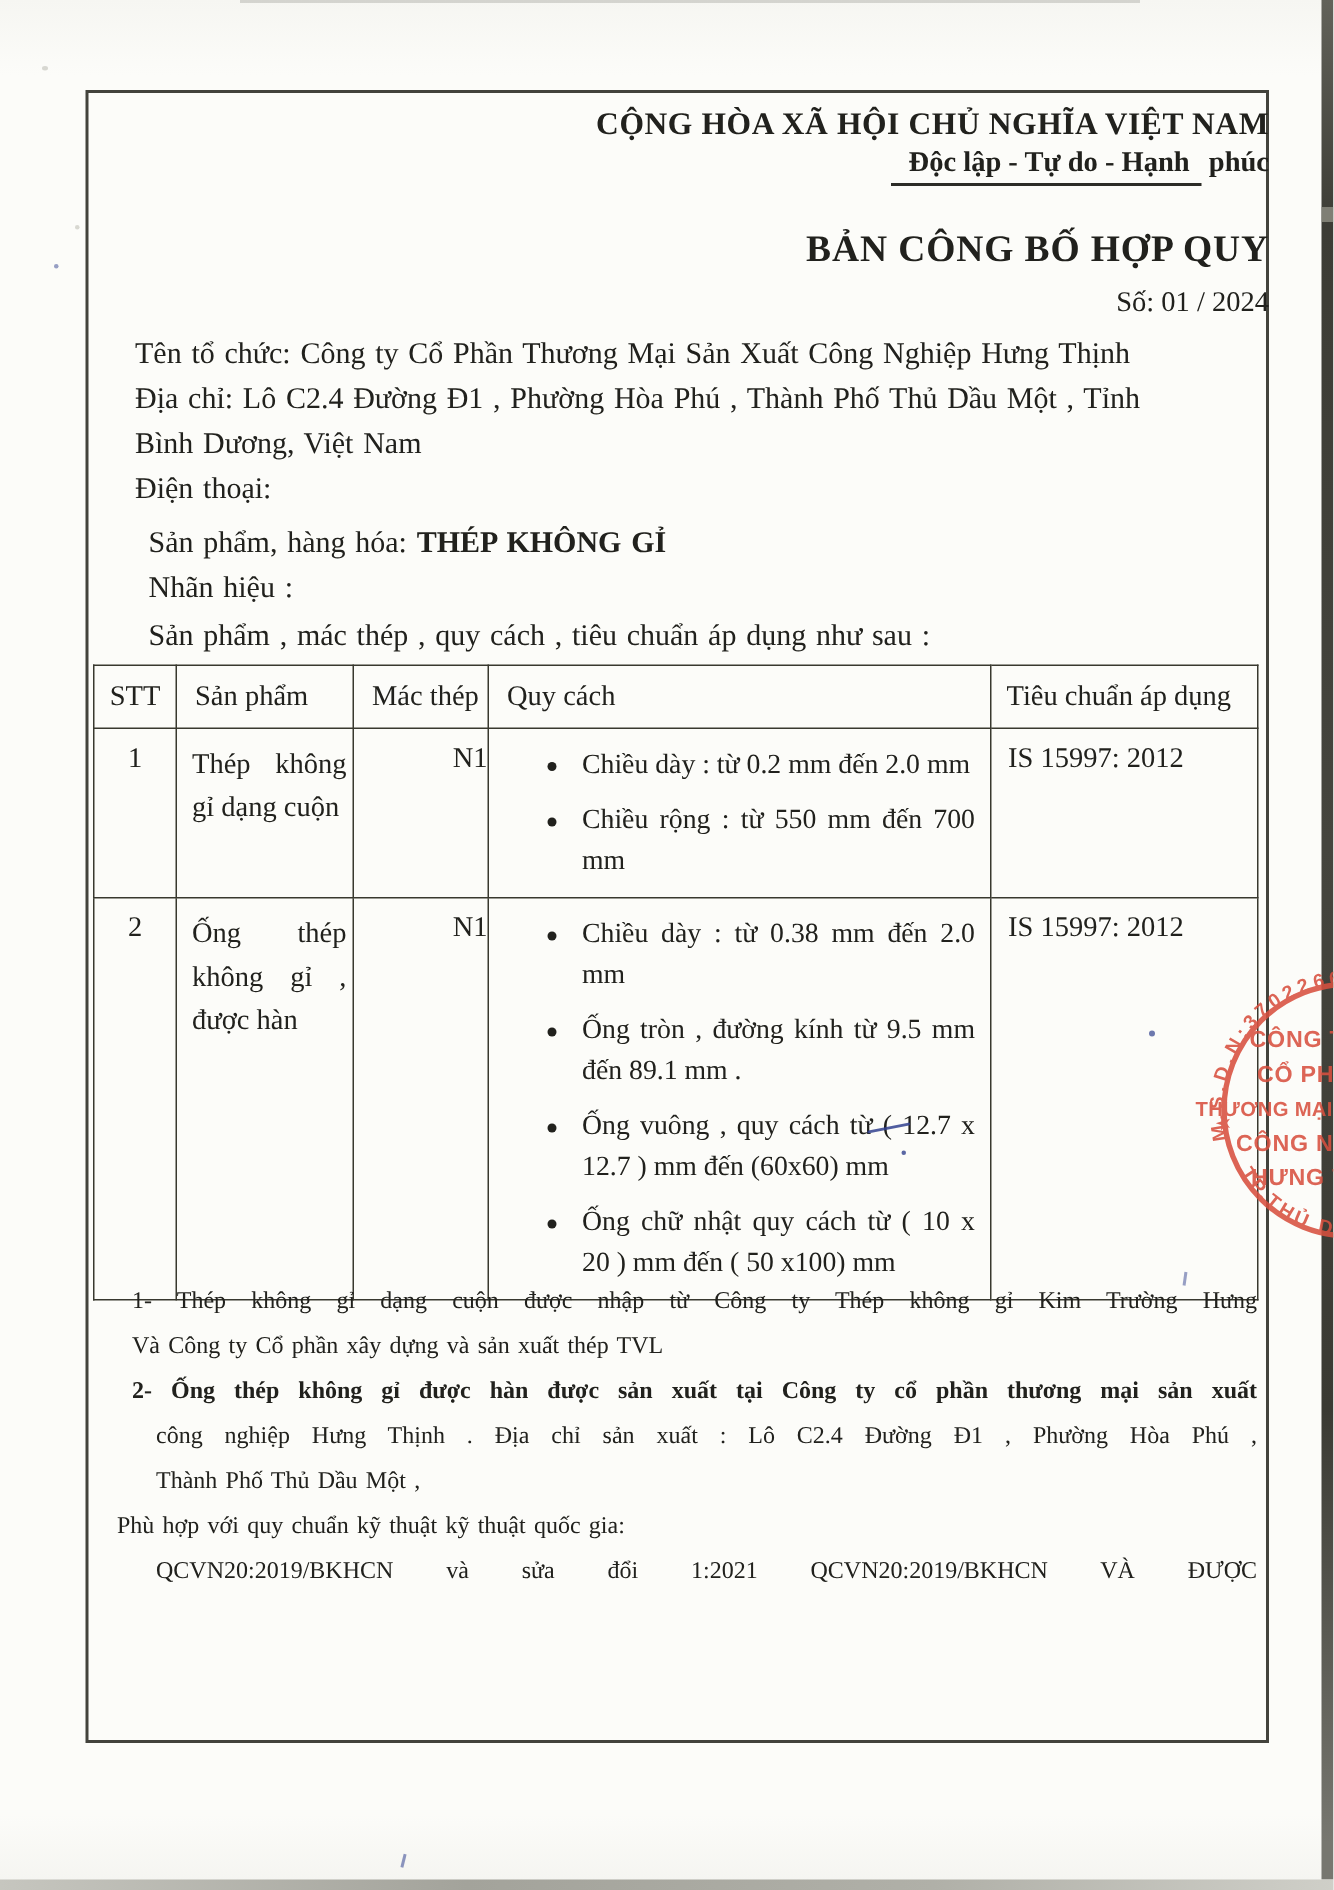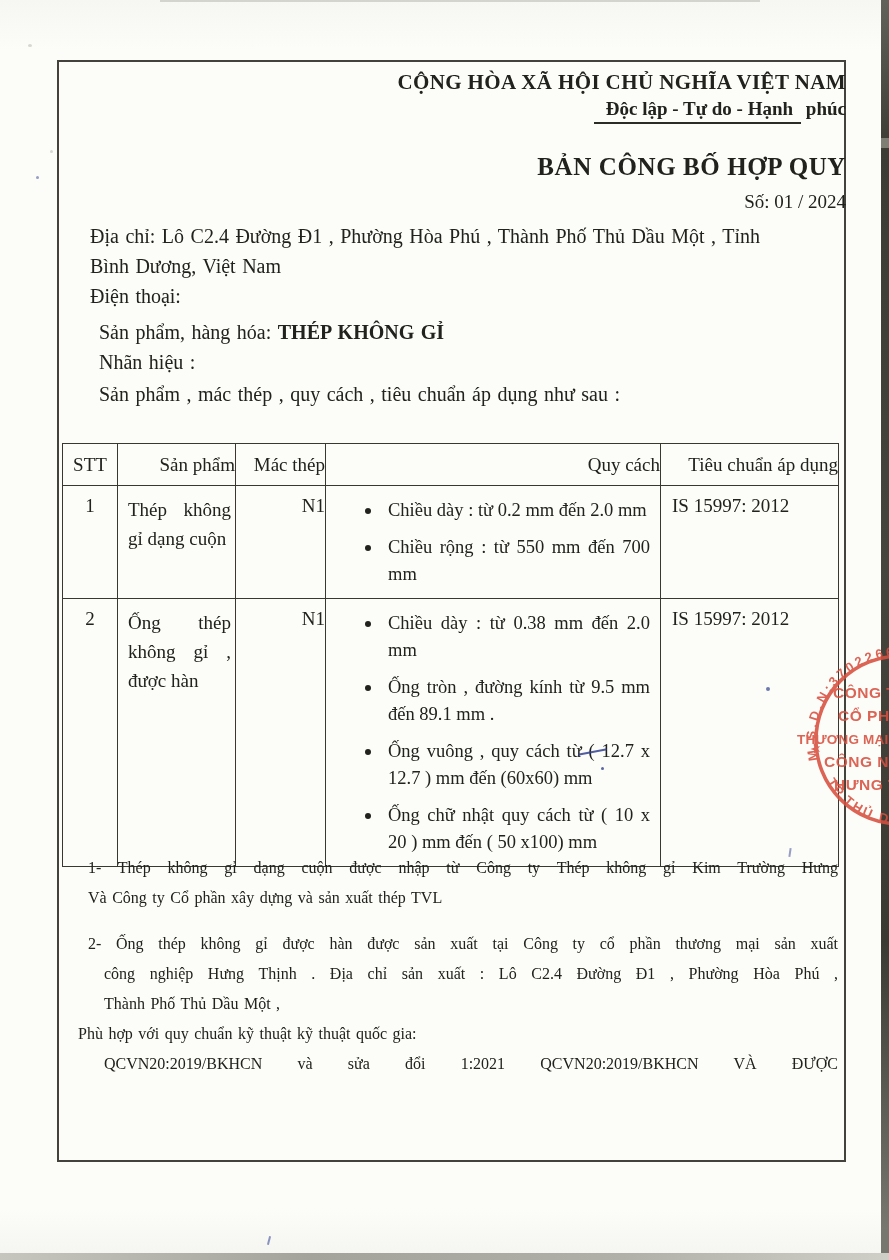--- a/index.html
+++ b/index.html
@@ -37,21 +37,21 @@
   .info .ln { line-height:30px; white-space:nowrap; }
   .info .indent { margin-left:9px; }
   .gap-top { margin-top:6px; }
   .bold { font-weight:bold; }
 
   
   .tblwrap { position:absolute; left:62px; top:443px; }
   table { border-collapse:collapse; table-layout:fixed; width:776px; }
   td,th { border:1.4px solid #38382f; font-weight:normal; font-size:19px; }
   tr.hdr { height:42px; }
-  tr.hdr th { vertical-align:middle; text-align:right; padding-left:12px; }
+  tr.hdr th { vertical-align:middle; text-align:left; padding-left:12px; }
   tr.hdr th.c { text-align:center; padding-left:0; }
   tr.r1 { height:95px; }
   tr.r2 { height:236px; }
   td { vertical-align:top; }
   td.stt { text-align:center; padding-top:9px; }
   td.prod { padding:9px 4px 0 10px; text-align:justify; font-size:19px; line-height:29px; }
   td.grade { text-align:right; padding-top:9px; }
   td.specs { padding:0 10px 0 0; }
   td.std { padding:9px 4px 0 11px; }
   .specs ul { list-style:none; margin:11px 0 0 0; }
@@ -60,21 +60,21 @@
   .specs li::before { content:""; position:absolute; left:39px; top:11px;
     width:6px; height:6px; border-radius:50%; background:#21211d; }
 
   
   .notes { position:absolute; left:62px; top:853px; width:776px; font-size:16px; word-spacing:1.5px; }
   .notes .ln { line-height:30px; }
   .ml1 { margin-left:26px; }
   .ml2 { margin-left:42px; }
   .ml0 { margin-left:16px; }
   .jl { text-align:justify; text-align-last:justify; }
-  .mt4 { margin-top:16px; }
+  .mt4 { margin-top:0;font-weight:bold; }
 
   
   .stamp { position:absolute; left:780px; top:617px; width:220px; height:230px; }
   .stamp text { fill:#d8503f; font-family:"Liberation Sans","DejaVu Sans",sans-serif; font-weight:bold; }
   .stamp .ring { stroke:#d8503f; stroke-width:3.6; fill:none; }
   .stamp { opacity:.88; }
   .arc { font-size:13px; letter-spacing:3px; }
   .arcb { font-size:13px; letter-spacing:2.5px; }
   .ctr { font-size:15.5px; letter-spacing:.5px; }
   .ctr3 { font-size:13.5px; letter-spacing:.2px; }
@@ -105,20 +105,21 @@
   <div class="speck" style="left:405px;top:545px;width:4px;height:3px;"></div>
 
   <div class="frame"></div>
 
   <div class="head national">CỘNG HÒA XÃ HỘI CHỦ NGHĨA VIỆT NAM</div>
   <div class="head doctitle">BẢN CÔNG BỐ HỢP QUY</div>
   <div class="head motto"><span class="u">Độc lập - Tự do - Hạnh</span><span> phúc</span></div>
   <div class="head docnum">Số: 01 / 2024</div>
 
   <div class="info">
+    <div class="ln">Tên tổ chức: Công ty Cổ Phần Thương Mại Sản Xuất Công Nghiệp Hưng Thịnh</div>
     <div class="ln">Địa chỉ: Lô C2.4 Đường Đ1 , Phường Hòa Phú , Thành Phố Thủ Dầu Một , Tỉnh</div>
     <div class="ln">Bình Dương, Việt Nam</div>
     <div class="ln">Điện thoại:</div>
     <div class="ln indent gap-top"><span>Sản phẩm, hàng hóa: </span><span class="bold">THÉP KHÔNG GỈ</span></div>
     <div class="ln indent">Nhãn hiệu :</div>
     <div class="ln indent" style="margin-top:2px;">Sản phẩm , mác thép , quy cách , tiêu chuẩn áp dụng như sau :</div>
   </div>
 
   <div class="tblwrap">
     <table>

